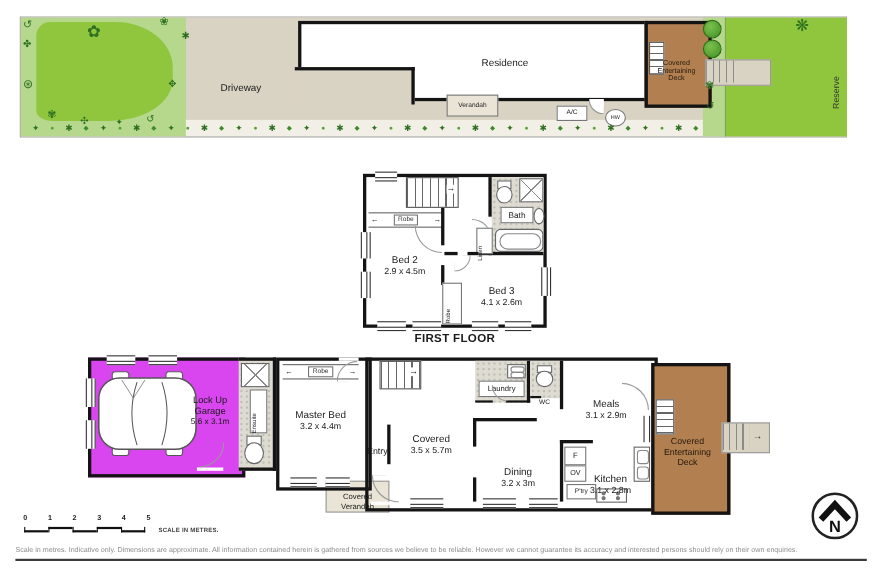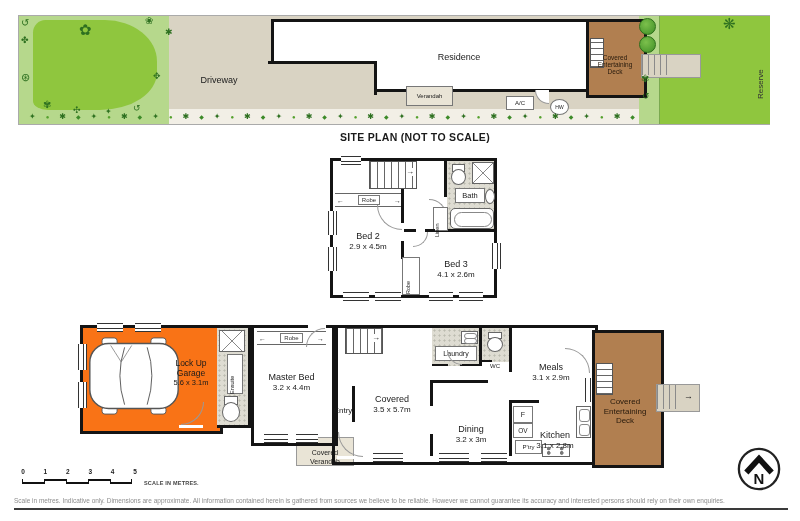--- a/index.html
+++ b/index.html
@@ -161,21 +161,20 @@
         <span class="glyph" style="font-size: 9px; left: 114px; top: 88px;">↺</span>
         <span class="glyph" style="font-size: 9px; left: 134px; top: 56px;">✥</span>
         <span class="glyph" style="font-size: 9px; left: 146px; top: 12px;">✱</span>
         <div class="tree" style="height: 15px; width: 15px; left: 620px; top: 2px;"></div>
         <div class="tree" style="height: 15px; width: 15px; left: 620px; top: 20px;"></div>
         <span class="glyph" style="font-size: 10px; left: 622px; top: 58px;">✾</span>
         <span class="glyph" style="font-size: 9px; left: 623px; top: 76px;">↺</span>
         <span class="glyph" style="font-size: 15px; left: 704px; top: 0px;">❋</span>
       </div>
   </div>
-  <div class="title" style="left:300px;top:131px;width:230px;">SITE PLAN (NOT TO SCALE)</div>
 
   <div class="b3" style="left:330px;top:158px;width:161px;height:134px;background:#fff;">
 
     <div class="tile" style="left:114px;top:0;width:47px;height:70px;"></div>
     <div class="w" style="left:111px;top:0;width:3px;height:36px;"></div>
     <div class="w" style="left:111px;top:56px;width:3px;height:15px;"></div>
     <div class="w" style="left:102px;top:68px;width:59px;height:3px;"></div>
     <div class="arc r-tr" style="left:96px;top:38px;width:17px;height:17px;"></div>
     <div class="toilet" style="left:118px;top:3px;width:13px;height:19px;">
       <div class="tank"></div>
@@ -224,28 +223,29 @@
 
     <div class="win-v" style="left:-5px;top:50px;height:24px;"></div>
     <div class="win-v" style="left:-5px;top:86px;height:24px;"></div>
     <div class="win-v" style="left:159px;top:82px;height:26px;"></div>
     <div class="win-h" style="left:8px;top:-5px;width:20px;"></div>
     <div class="win-h" style="left:10px;top:131px;width:26px;"></div>
     <div class="win-h" style="left:42px;top:131px;width:26px;"></div>
     <div class="win-h" style="left:96px;top:131px;width:24px;"></div>
     <div class="win-h" style="left:126px;top:131px;width:24px;"></div>
   </div>
+  <div class="title" style="left:330px;top:302px;width:167px;">FIRST FLOOR</div>
 
   <div class="abs" style="left:296px;top:437px;width:56px;height:27px;background:#e9e4d6;border:1px solid #999;z-index:1;display:flex;align-items:center;justify-content:center;">
     <div class="lbl" style="position:static;font-size:7px;width:44px;">Covered Verandah</div>
   </div>
 
   <div class="abs" style="left:80px;top:325px;width:512px;height:140px;z-index:2;">
 
-    <div class="b3" style="left:0;top:0;width:137px;height:103px;background:#f97316;">
+    <div class="b3" style="left:0;top:0;width:137px;height:103px;background:#d946ef;">
       <svg class="abs" style="left:4px;top:8px;" width="94" height="80" viewBox="0 0 100 85">
         <rect x="16" y="2" width="16" height="8" rx="3" fill="#fff" stroke="#555"></rect>
         <rect x="68" y="2" width="16" height="8" rx="3" fill="#fff" stroke="#555"></rect>
         <rect x="16" y="75" width="16" height="8" rx="3" fill="#fff" stroke="#555"></rect>
         <rect x="68" y="75" width="16" height="8" rx="3" fill="#fff" stroke="#555"></rect>
         <rect x="3" y="8" width="94" height="69" rx="20" fill="#fff" stroke="#555" stroke-width="1.5"></rect>
         <path d="M40 12 q-10 30 0 61" fill="none" stroke="#555"></path>
         <path d="M64 12 q10 30 0 61" fill="none" stroke="#555"></path>
         <path d="M14 20 q14 22 14 22 q0 0 14 -22" transform="translate(14,-6) scale(0.8)" fill="none" stroke="#777"></path>
       </svg>

